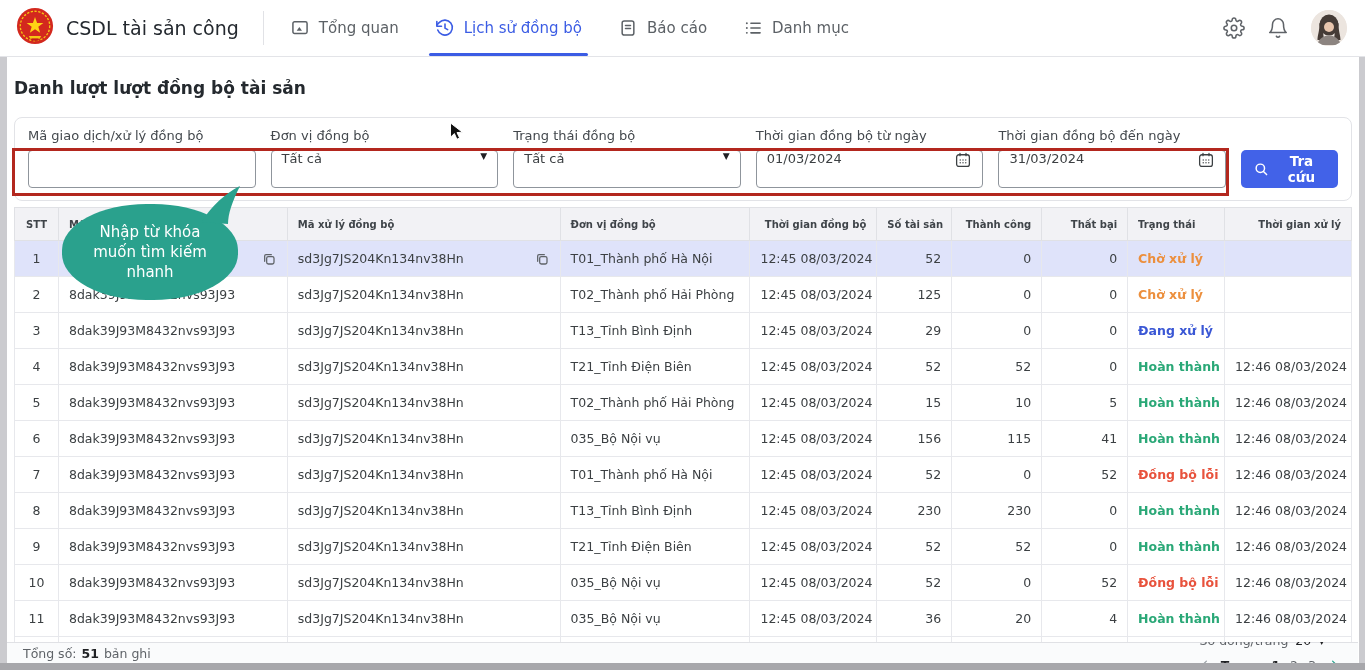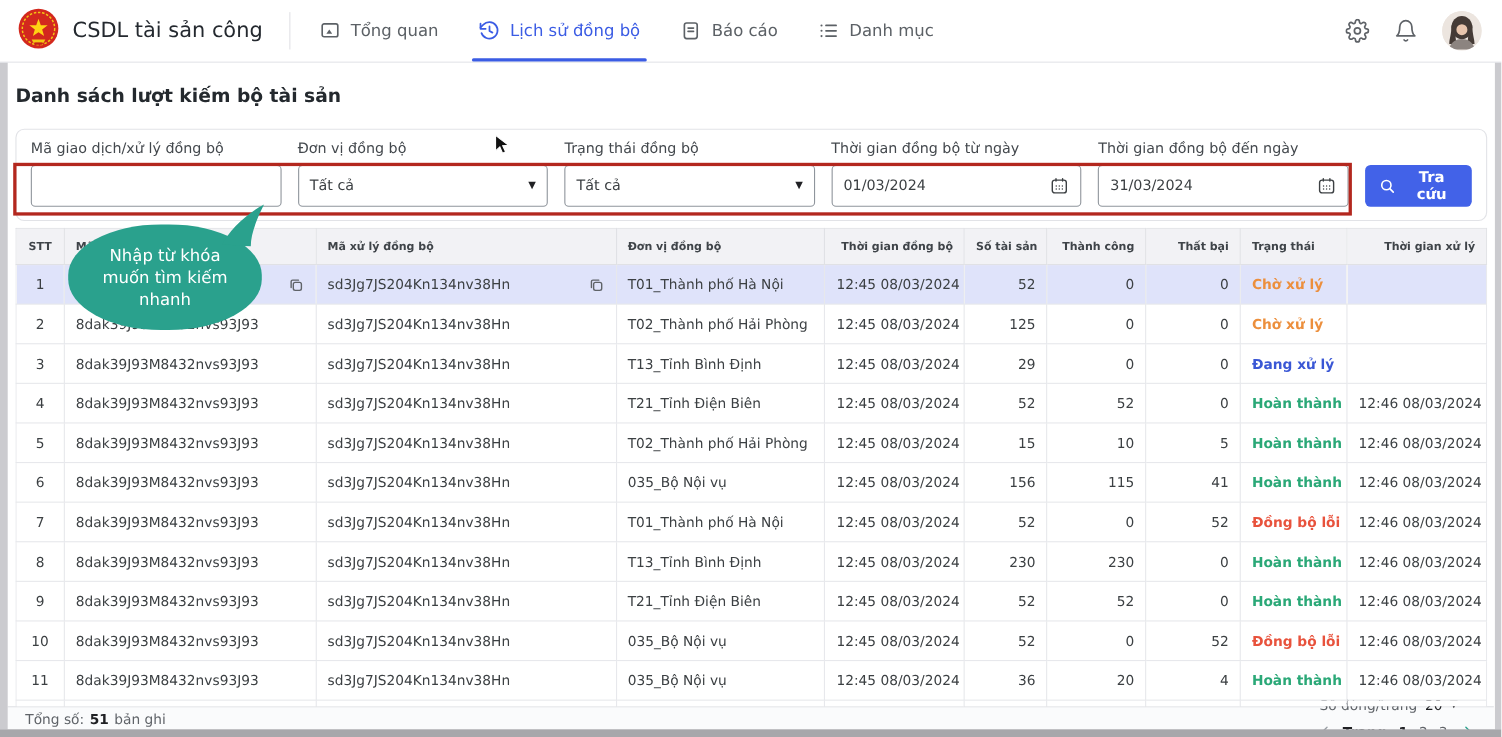--- a/index.html
+++ b/index.html
@@ -41,21 +41,21 @@
 
   .filter-panel {
     position:relative; height:84px; border:1px solid #e2e3e7; border-radius:8px;
     background:#fff; padding:10px 13px 12px; margin-bottom:6px;
     display:flex; gap:15px;
   }
   .field { display:flex; flex-direction:column; gap:7px; flex:1; min-width:0; }
   .field-label { font-size:13px; line-height:15px; color:#43484d; white-space:nowrap; }
   .control {
     height:38px; border:1px solid #8f959c; border-radius:4px; background:#fff;
-    display:flex; align-items:center; padding:0 10px; font-size:13px; color:#3c4043;
+    display:flex; align-items:flex-start; padding:0 10px; font-size:13px; color:#3c4043;
     font-family:inherit; width:100%;
   }
   input.control { outline:none; }
   .control .grow { flex:1; }
   .caret { font-size:9px; color:#202124; margin-left:auto; }
   .cal-icon { margin-left:auto; color:#3c4043; display:flex; }
   .search-btn-wrap { display:flex; flex-direction:column; justify-content:flex-end; flex:0 0 97px; }
   .search-btn {
     height:38px; min-width:97px; border:none; border-radius:5px; background:#4262e8;
     color:#fff; font-size:13.5px; font-weight:700; font-family:inherit;
@@ -196,21 +196,21 @@
           <circle cx="18" cy="17" r="5" fill="#e8c5ad"></circle>
           <path d="M8.5 13c0 9-2 12-2 17h7c-2-6-1-12-1-15z" fill="#453b36"></path>
           <path d="M27.5 13c0 9 2 12 2 17h-7c2-6 1-12 1-15z" fill="#453b36"></path>
           <path d="M6 35c2-7 7-9.5 12-9.5s10 2.5 12 9.5z" fill="#8c8480"></path>
         </svg>
       </span>
     </div>
   </header>
 
   <main class="content">
-    <h1 class="page-title">Danh sách lượt kiếm bộ tài sản</h1>
+    <h1 class="page-title">Danh lượt lượt đồng bộ tài sản</h1>
 
     <section class="filter-panel">
       <div class="red-box"></div>
 
       <div class="field">
           <span class="field-label">Mã giao dịch/xử lý đồng bộ</span>
           <input class="control" value="" placeholder="" style="">
         </div>
         <div class="field">
           <span class="field-label">Đơn vị đồng bộ</span>

